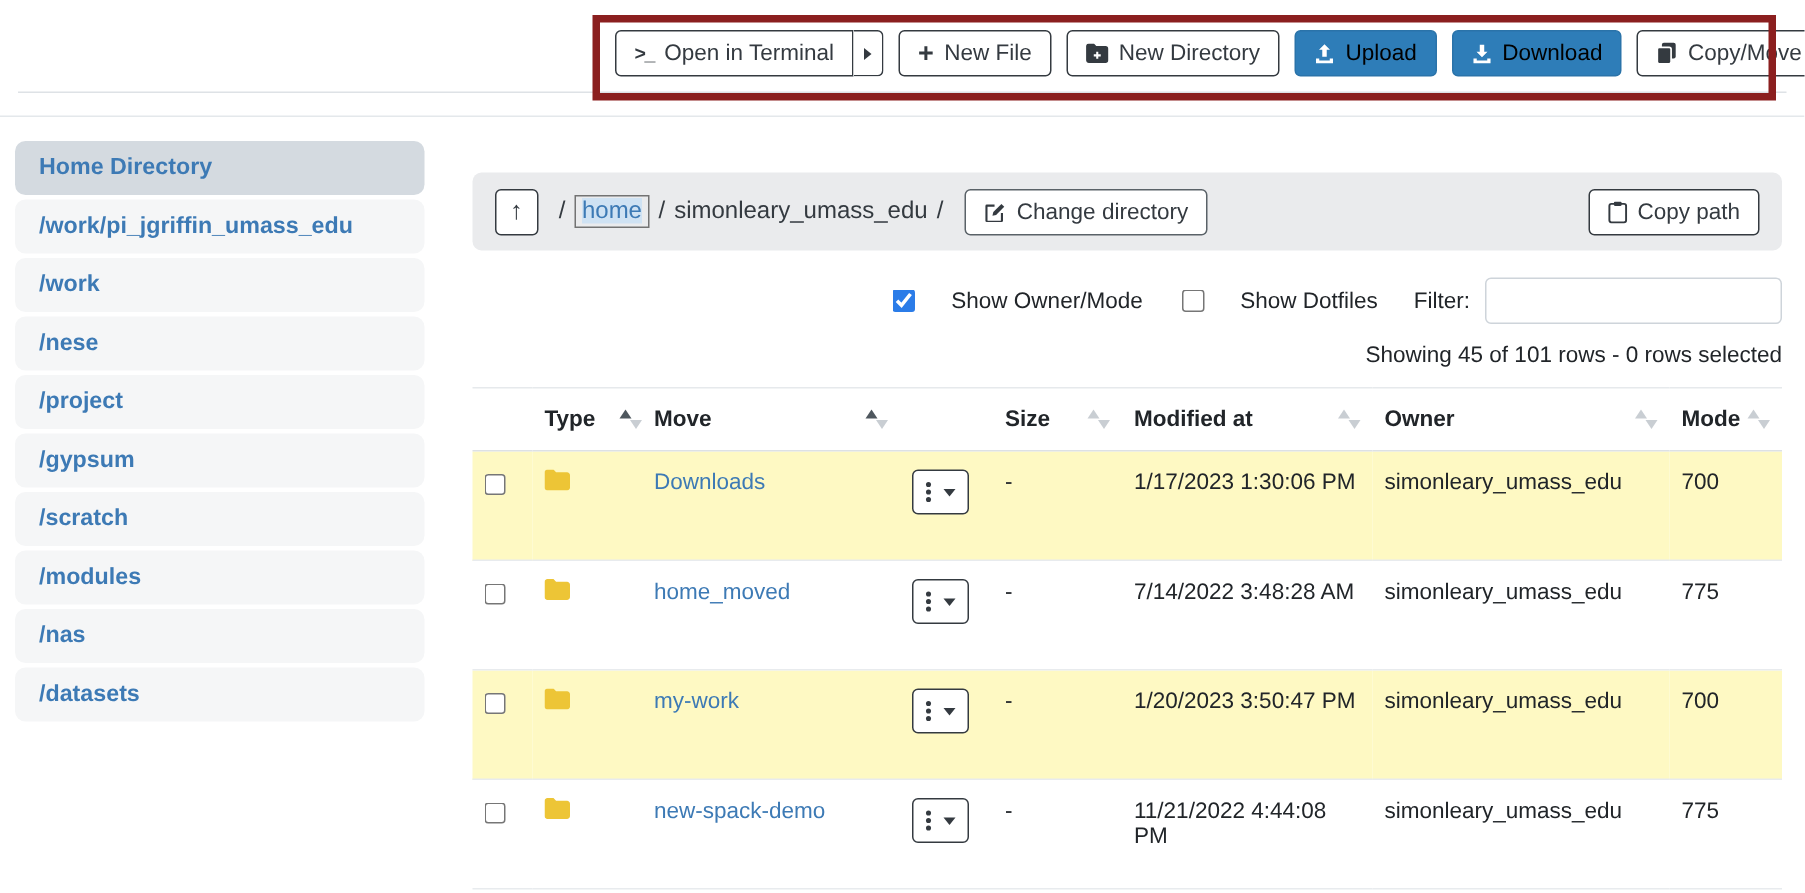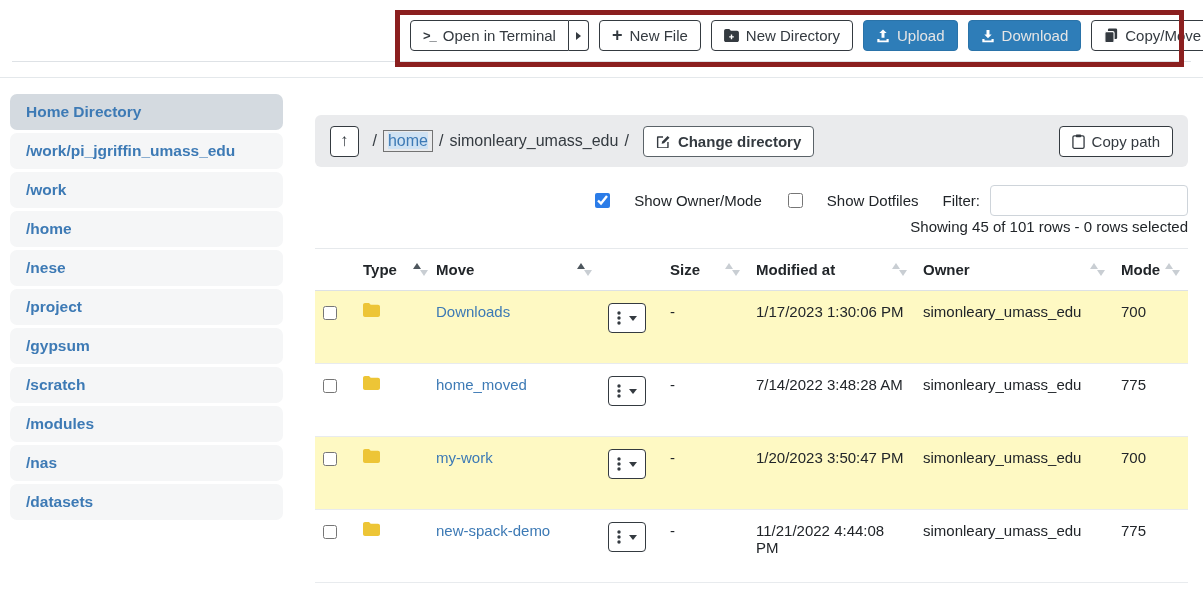--- a/index.html
+++ b/index.html
@@ -31,21 +31,21 @@
   .btn-group .btn:first-child { border-top-right-radius: 0; border-bottom-right-radius: 0; }
   .btn-group .btn.caret-btn {
     border-left: none; border-top-left-radius: 0; border-bottom-left-radius: 0;
     padding: 0 7px;
   }
   .caret-right {
     width: 0; height: 0;
     border-top: 4px solid transparent; border-bottom: 4px solid transparent;
     border-left: 5px solid #343a40;
   }
-  .btn-primary { background: #2e7db8; border-color: #2a73a9; color: #e5e5e5; }
+  .btn-primary { background: #2e7db8; border-color: #2a73a9; color: #000000; }
   .glyph-term { font-weight: 700; font-size: 13px; letter-spacing: -1px; }
   .glyph-plus { font-weight: 600; font-size: 18px; line-height: 1; margin-top: -2px; }
   .ico { display: inline-flex; align-items: center; }
 
   
   .annot { position: absolute; border: 5px solid #8b1f1f; z-index: 5; pointer-events: none; }
   .annot-toolbar { left: 395px; top: 10px; width: 789px; height: 57px; }
 
   
   .sidebar { position: absolute; left: 10px; top: 94px; width: 273px; }
@@ -62,40 +62,40 @@
   .pathbar {
     height: 52px; background: #eaebed; border-radius: 6px;
     display: flex; align-items: center; padding: 0 15px; gap: 14px;
   }
   .btn-square { padding: 0 9px; font-size: 17px; font-weight: 600; }
   .crumbs { display: flex; align-items: center; gap: 6px; font-size: 16px; color: #343a40; }
   .crumb-home {
     border: 1px solid #737373; padding: 0 4px; line-height: 1.2;
   }
   .crumb-home a { color: #3d7ab5; text-decoration: none; background: #cfe2f3; }
-  .btn-light-outline { border-color: #5a6268; font-weight: bold; }
+  .btn-light-outline { border-color: #5a6268; }
   .pathbar .spacer { flex: 1; }
 
   .controls {
     margin-top: 18px; height: 31px;
     display: flex; align-items: center; justify-content: flex-end;
   }
   .controls label { display: inline-flex; align-items: center; gap: 24px; cursor: pointer; }
   .controls input[type="checkbox"] {
     width: 15px; height: 15px; accent-color: #2b7ce8; cursor: pointer;
   }
   .gap-a { margin-left: 26px; }
   .gap-b { margin-left: 24px; }
   .filter-input {
     margin-left: 10px; width: 198px; height: 31px;
     border: 1px solid #ced4da; border-radius: 4px;
     font-family: inherit; font-size: 15px; padding: 0 8px; color: #212529;
   }
 
-  .status { margin-top: 2px; text-align: right; font-size: 15px; color: #212529; }
+  .status { margin-top: 12px; text-align: right; font-size: 15px; color: #212529; }
 
   
   table { margin-top: 13px; width: 873px; border-collapse: collapse; table-layout: fixed; }
   col.c-sel { width: 40px; }  col.c-type { width: 73px; }
   col.c-name { width: 172px; } col.c-act { width: 62px; }
   col.c-size { width: 86px; }  col.c-mod { width: 167px; }
   col.c-own { width: 198px; }  col.c-mode { width: 75px; }
   thead th {
     font-weight: 700; text-align: left; padding: 11px 8px;
     border-top: 1px solid #e6e9ec; border-bottom: 1px solid #dde1e5;
@@ -195,21 +195,20 @@
     <span>Copy/Move</span>
   </button>
 
 </div>
 <div class="annot annot-toolbar"></div>
 
 <aside class="sidebar">
   <a href="#" class="selected">Home Directory</a>
   <a href="#">/work/pi_jgriffin_umass_edu</a>
   <a href="#">/work</a>
-  <a href="#">/home</a>
   <a href="#">/nese</a>
   <a href="#">/project</a>
   <a href="#">/gypsum</a>
   <a href="#">/scratch</a>
   <a href="#">/modules</a>
   <a href="#">/nas</a>
   <a href="#">/datasets</a>
 </aside>
 
 <main class="main">

